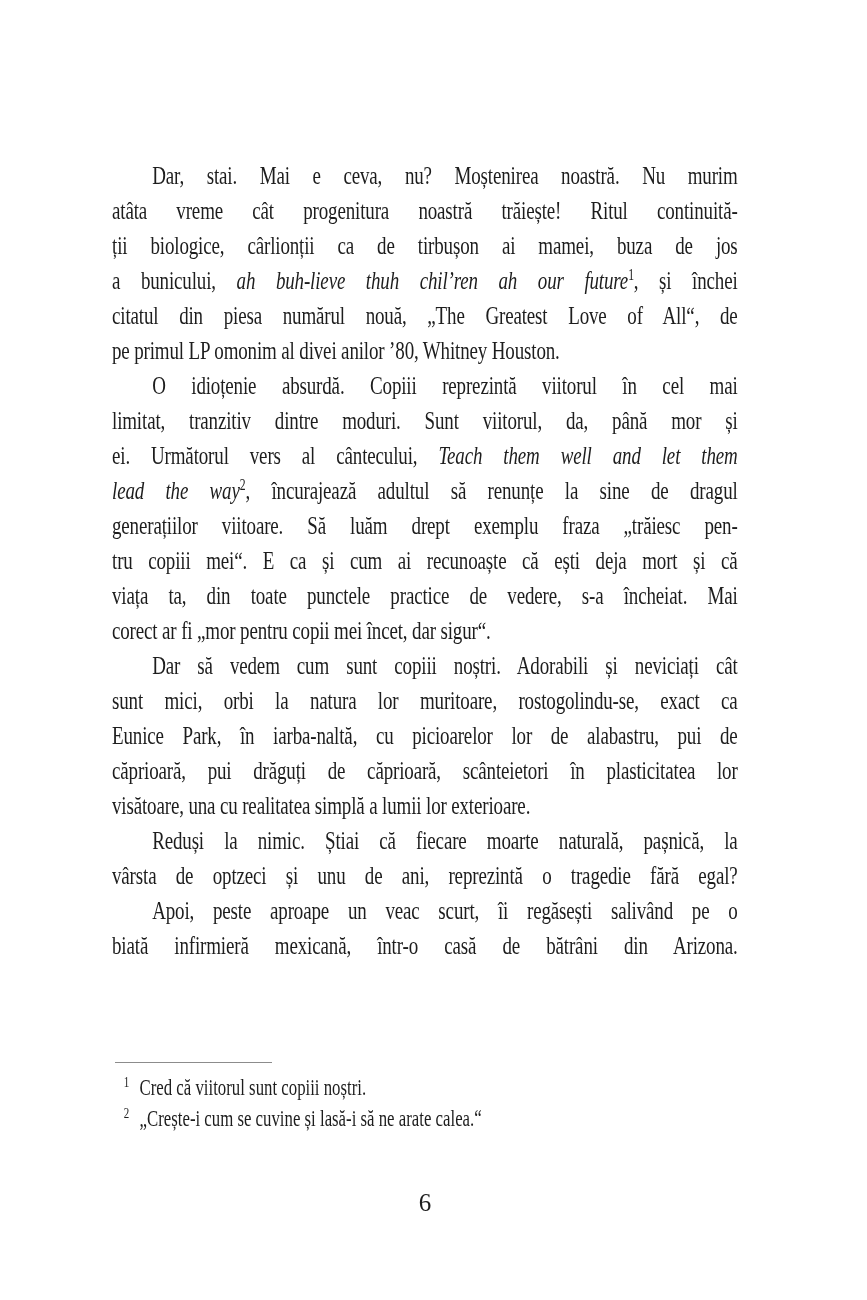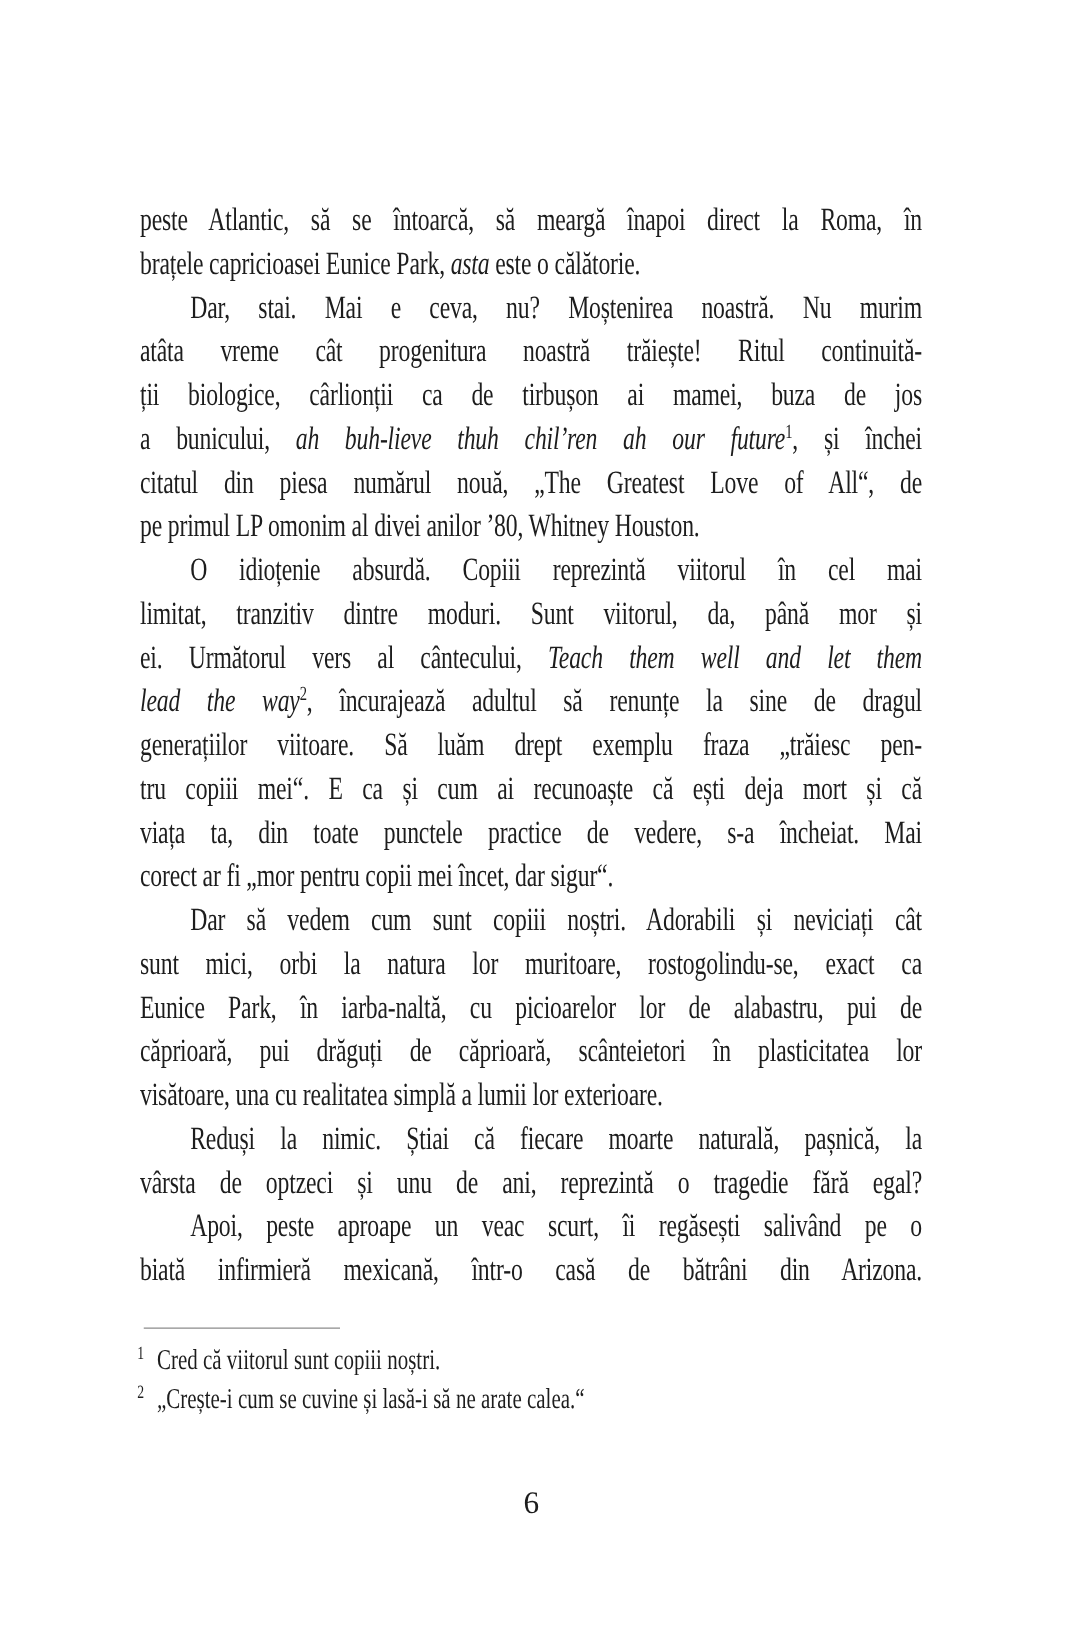--- a/index.html
+++ b/index.html
@@ -53,21 +53,21 @@
   .fn-sep {
     position: absolute;
     left: 115px;
     top: 1062px;
     width: 157px;
     height: 0;
     border-top: 1px solid var(--rule, #8c8c8c);
   }
   .footnotes {
     position: absolute;
-    left: 104px;
+    left: 118px;
     top: 1072px;
     width: 626px;
   }
   .fn-line {
     width: 857px;
     transform: scaleX(0.73);
     transform-origin: 0 0;
     font-size: 23px;
     line-height: 31px;
     height: 31px;
@@ -89,24 +89,20 @@
     text-align: center;
     font-size: 25px;
     line-height: 30px;
   }
 </style>
 </head>
 <body>
 
 <div class="page">
   <div class="body-text" id="body-text">
-      <div class="para">
-        <div class="line"><span>peste Atlantic, să se întoarcă, să meargă înapoi direct la Roma, în</span></div>
-        <div class="line last"><span>brațele capricioasei Eunice Park, </span><span class="it">asta</span><span> este o călătorie.</span></div>
-      </div>
       <div class="para">
         <div class="line indent"><span>Dar, stai. Mai e ceva, nu? Moștenirea noastră. Nu murim</span></div>
         <div class="line"><span>atâta vreme cât progenitura noastră trăiește! Ritul continuită-</span></div>
         <div class="line"><span>ții biologice, cârlionții ca de tirbușon ai mamei, buza de jos</span></div>
         <div class="line"><span>a bunicului, </span><span class="it">ah buh-lieve thuh chil’ren ah our future</span><span class="sup">1</span><span>, și închei</span></div>
         <div class="line"><span>citatul din piesa numărul nouă, „The Greatest Love of All“, de</span></div>
         <div class="line last"><span>pe primul LP omonim al divei anilor ’80, Whitney Houston.</span></div>
       </div>
       <div class="para">
         <div class="line indent"><span>O idioțenie absurdă. Copiii reprezintă viitorul în cel mai</span></div>

